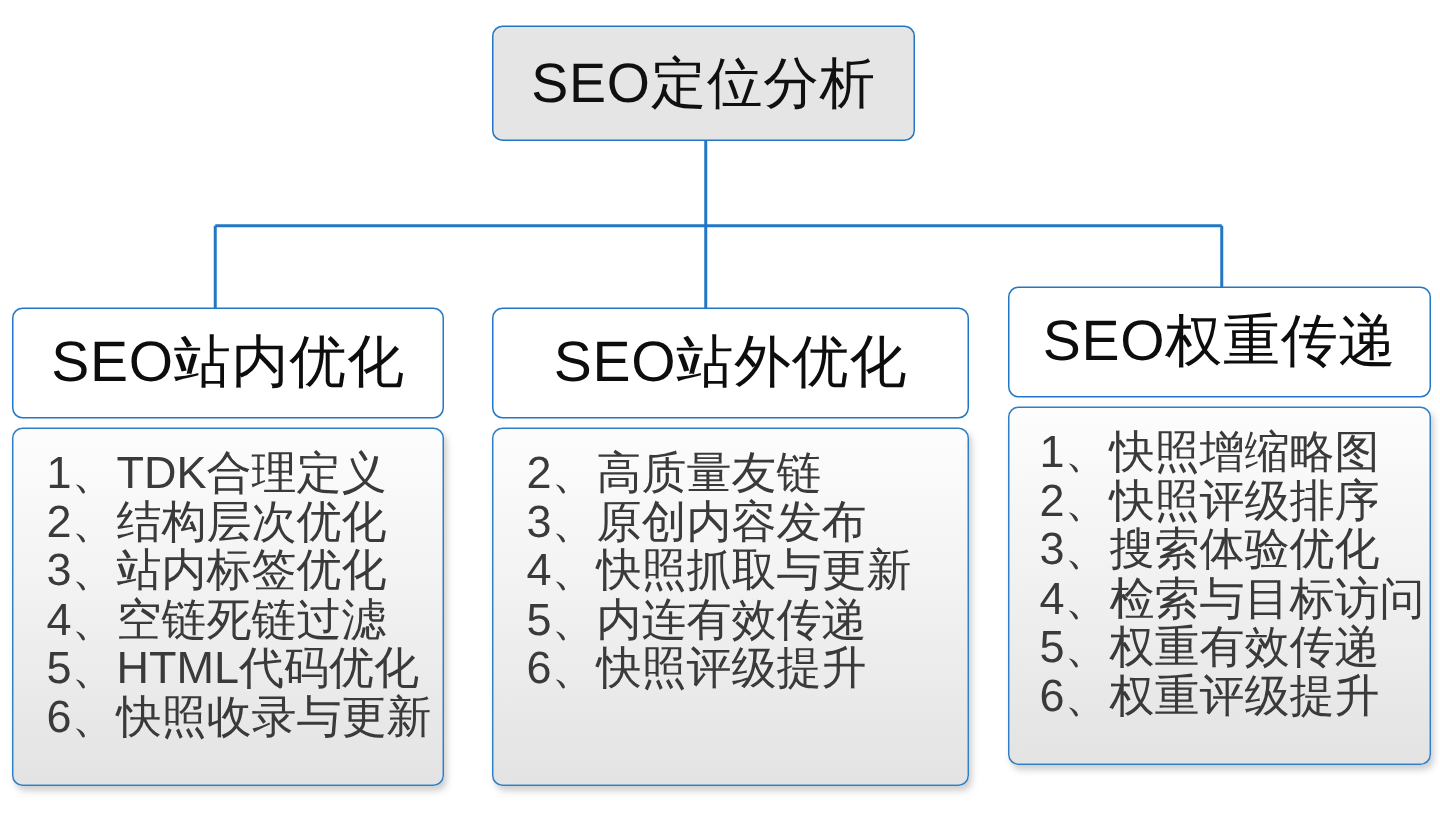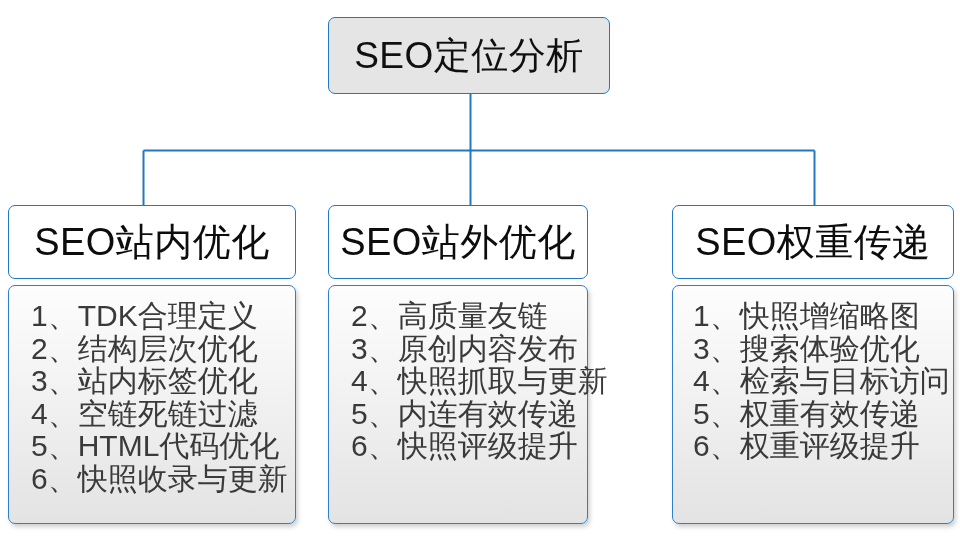--- a/index.html
+++ b/index.html
@@ -57,22 +57,22 @@
     color: #101010;
     white-space: nowrap;
   }
 
   
   .column {
     position: absolute;
     z-index: 3;
   }
   .col-1 { left: 8px;   top: 205px; width: 288px; }
-  .col-2 { left: 328px; top: 205px; width: 260px; }
-  .col-3 { left: 672px; top: 205px; width: 282px; }
+  .col-2 { left: 328px; top: 205px; width: 318px; }
+  .col-3 { left: 672px; top: 191px; width: 282px; }
 
   .col-header {
     box-sizing: border-box;
     width: 100%;
     height: 74px;
     background: #ffffff;
     border: 1.6px solid #2277c4;
     border-radius: 7px;
     display: flex;
     align-items: center;
@@ -166,20 +166,21 @@
     </div>
   </div>
 
   <div class="column col-3">
     <div class="col-header">
       <span class="header-label">SEO权重传递</span>
     </div>
     <div class="col-body">
       <ul class="item-list">
         <li>1、快照增缩略图</li>
+        <li>2、快照评级排序</li>
         <li>3、搜索体验优化</li>
         <li>4、检索与目标访问</li>
         <li>5、权重有效传递</li>
         <li>6、权重评级提升</li>
       </ul>
     </div>
   </div>
 
 </div>
 

